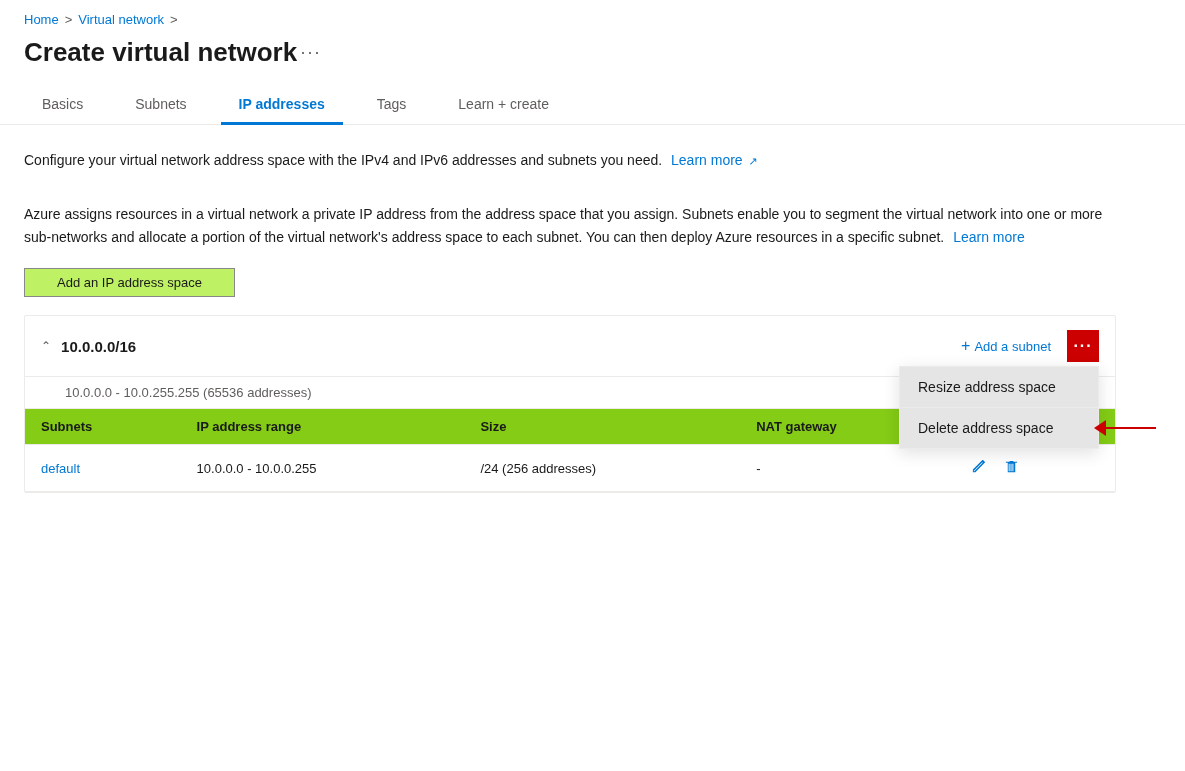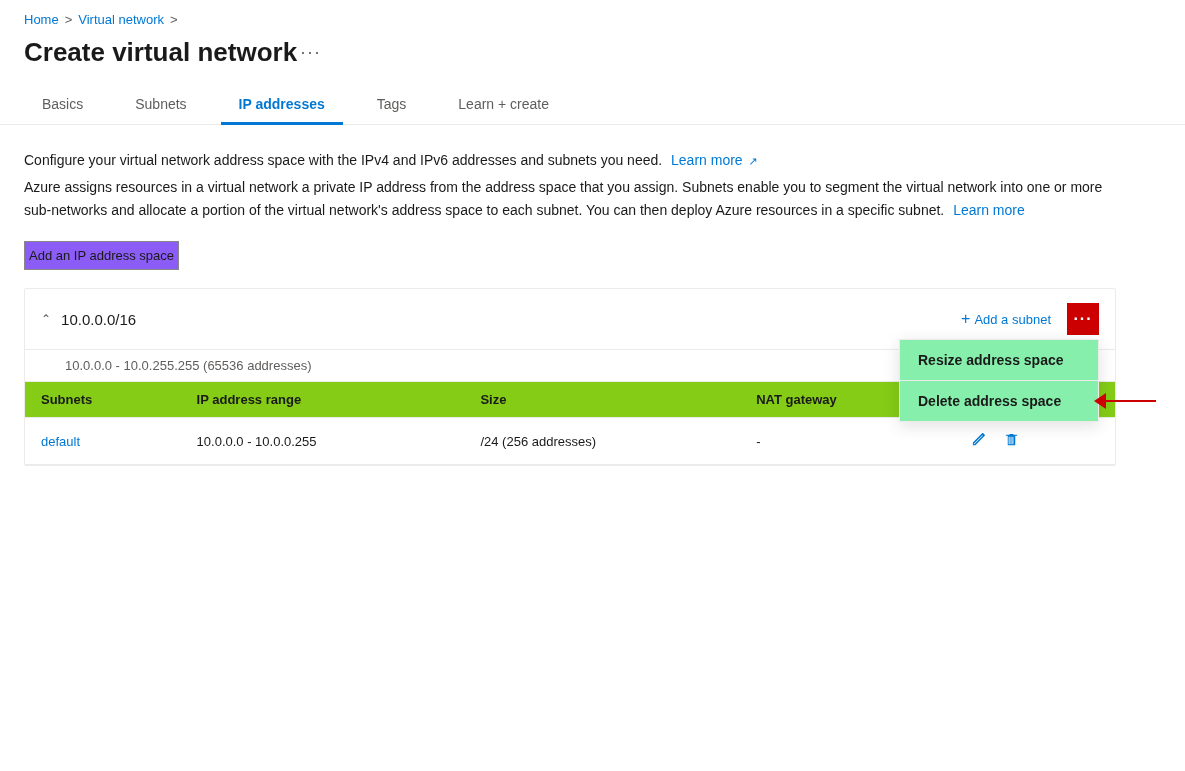--- a/index.html
+++ b/index.html
@@ -63,42 +63,42 @@
       border-bottom: 3px solid #0078d4;
       font-weight: 600;
     }
     .content {
       padding: 0 24px;
       max-width: 1140px;
     }
     .description {
       font-size: 14px;
       color: #1a1a1a;
-      margin-bottom: 5px;
+      margin-bottom: 32px;
       line-height: 1.6;
     }
     .description a {
       color: #0078d4;
       text-decoration: none;
     }
     .description2 {
       font-size: 14px;
       color: #1a1a1a;
       margin-bottom: 20px;
       line-height: 1.6;
     }
     .description2 a {
       color: #0078d4;
       text-decoration: none;
     }
     .add-ip-btn {
       border: 1px solid #8a8886;
-      background: #8b5cf6;
-      color: #1a1a1a;
-      padding: 6px 4px;
+      background: #bef264;
+      color: #1a1a1a;
+      padding: 6px 32px;
       font-size: 13px;
       cursor: pointer;
       margin-bottom: 18px;
     }
     .address-block {
       border: 1px solid #edebe9;
       border-radius: 2px;
       padding: 0;
       position: relative;
     }
@@ -108,21 +108,21 @@
       padding: 14px 16px;
       gap: 10px;
       border-bottom: 1px solid #edebe9;
     }
     .address-header .chevron {
       color: #605e5c;
       font-size: 12px;
     }
     .address-cidr {
       font-size: 15px;
-      font-weight: 400;
+      font-weight: 700;
       flex: 1;
     }
     .address-actions {
       display: flex;
       align-items: center;
       gap: 8px;
       position: relative;
     }
     .add-subnet-btn {
       display: flex;
@@ -188,26 +188,25 @@
       border: none;
       cursor: pointer;
       color: #0078d4;
       font-size: 15px;
       padding: 2px 4px;
     }
     .dropdown-menu {
       position: absolute;
       top: 36px;
       right: 0;
-      background: #86efac;
+      background: #e5e5e5;
       border: 1px solid #edebe9;
       box-shadow: 0 4px 16px rgba(0,0,0,0.12);
       min-width: 200px;
       z-index: 10;
-      font-weight: bold;
     }
     .dropdown-item {
       padding: 12px 18px;
       font-size: 14px;
       cursor: pointer;
       color: #1a1a1a;
       border-bottom: 1px solid #edebe9;
     }
     .dropdown-item:last-child { border-bottom: none; }
     .arrow-annotation {

